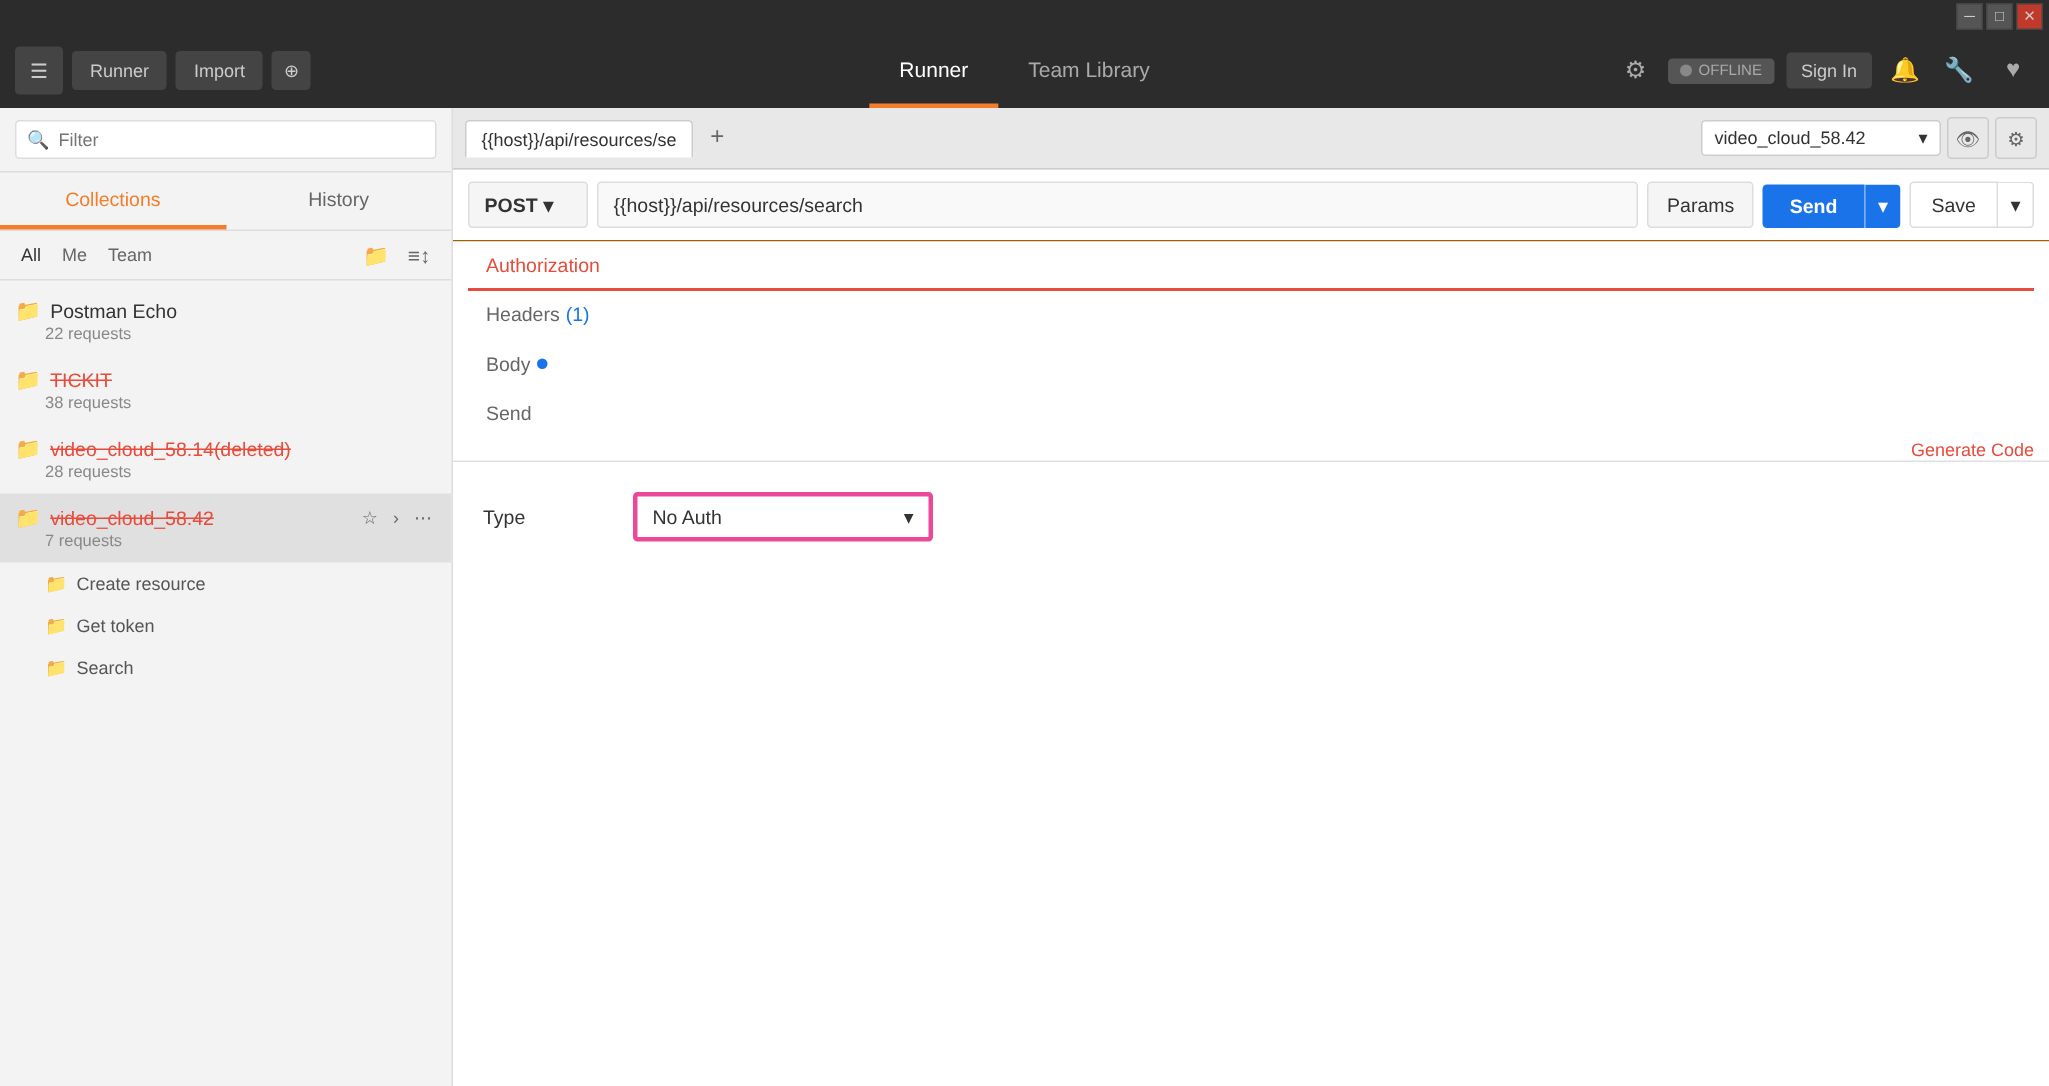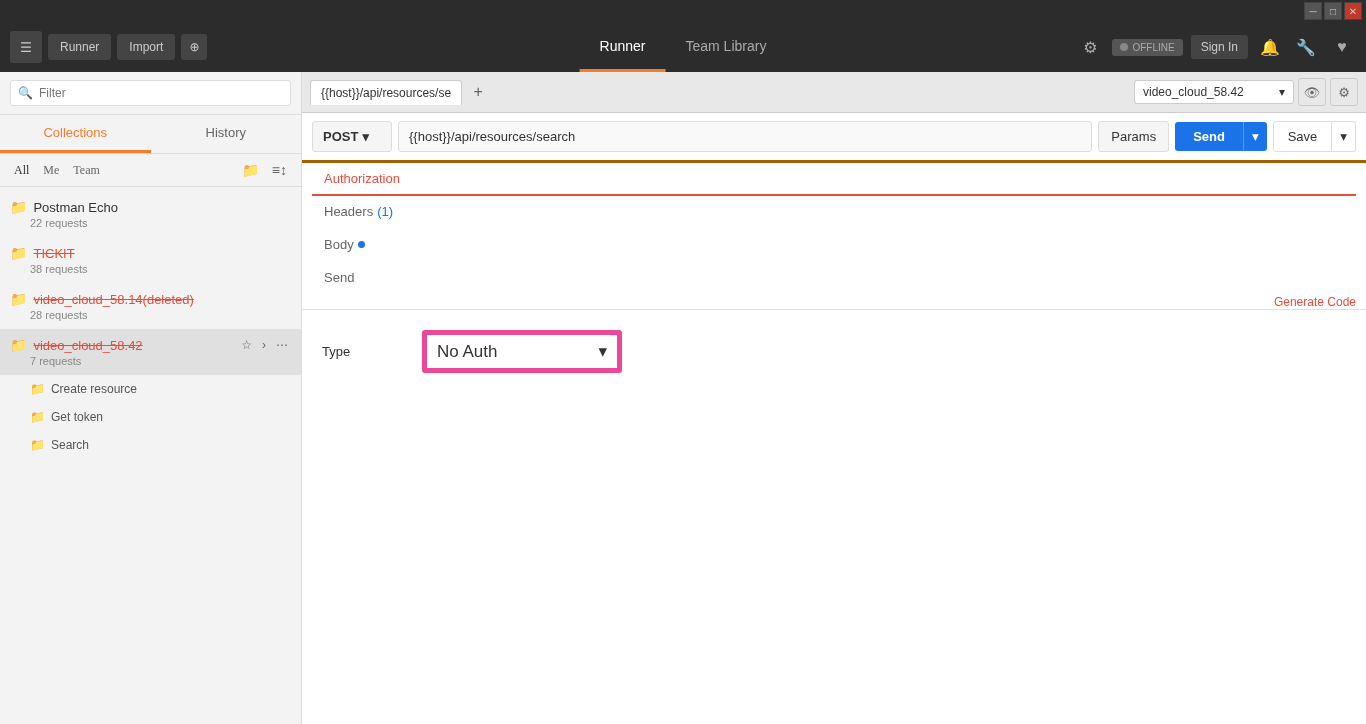--- a/index.html
+++ b/index.html
@@ -183,21 +183,20 @@
       align-items: center;
       padding: 6px 10px;
       gap: 6px;
       border-bottom: 1px solid #ddd;
     }
     .sub-tab {
       color: #666;
       font-size: 12px;
       cursor: pointer;
       padding: 2px 4px;
-      font-family: Liberation Serif, serif;
     }
     .sub-tab.active { color: #333; font-weight: 500; }
     .sub-tab-actions {
       margin-left: auto;
       display: flex; gap: 4px;
     }
     .sub-tab-icon-btn {
       background: none;
       border: none;
       color: #666;
@@ -332,23 +331,23 @@
       width: 28px; height: 28px;
       border-radius: 3px;
       cursor: pointer;
       display: flex; align-items: center; justify-content: center;
       font-size: 13px;
     }
 
     
     .request-area {
       padding: 8px 10px;
-      border-bottom: 3px solid #a16207;
-      display: flex;
-      align-items: center;
+      border-bottom: 1px solid #a16207;
+      display: flex;
+      align-items: flex-end;
       gap: 6px;
     }
     .method-selector {
       background: #f5f5f5;
       border: 1px solid #ddd;
       padding: 7px 10px;
       border-radius: 3px;
       font-size: 13px;
       font-weight: bold;
       color: #333;
@@ -471,24 +470,24 @@
       align-items: center;
       gap: 20px;
     }
     .auth-label {
       font-size: 13px;
       color: #333;
       width: 80px;
     }
     .auth-select {
       background: #fff;
-      border: 5px solid #ec4899;
+      border: 3px solid #ec4899;
       padding: 6px 10px;
       border-radius: 3px;
-      font-size: 17px;
+      font-size: 13px;
       color: #333;
       cursor: pointer;
       display: flex;
       align-items: center;
       gap: 6px;
       min-width: 200px;
     }
   </style>
 </head>
 <body>

